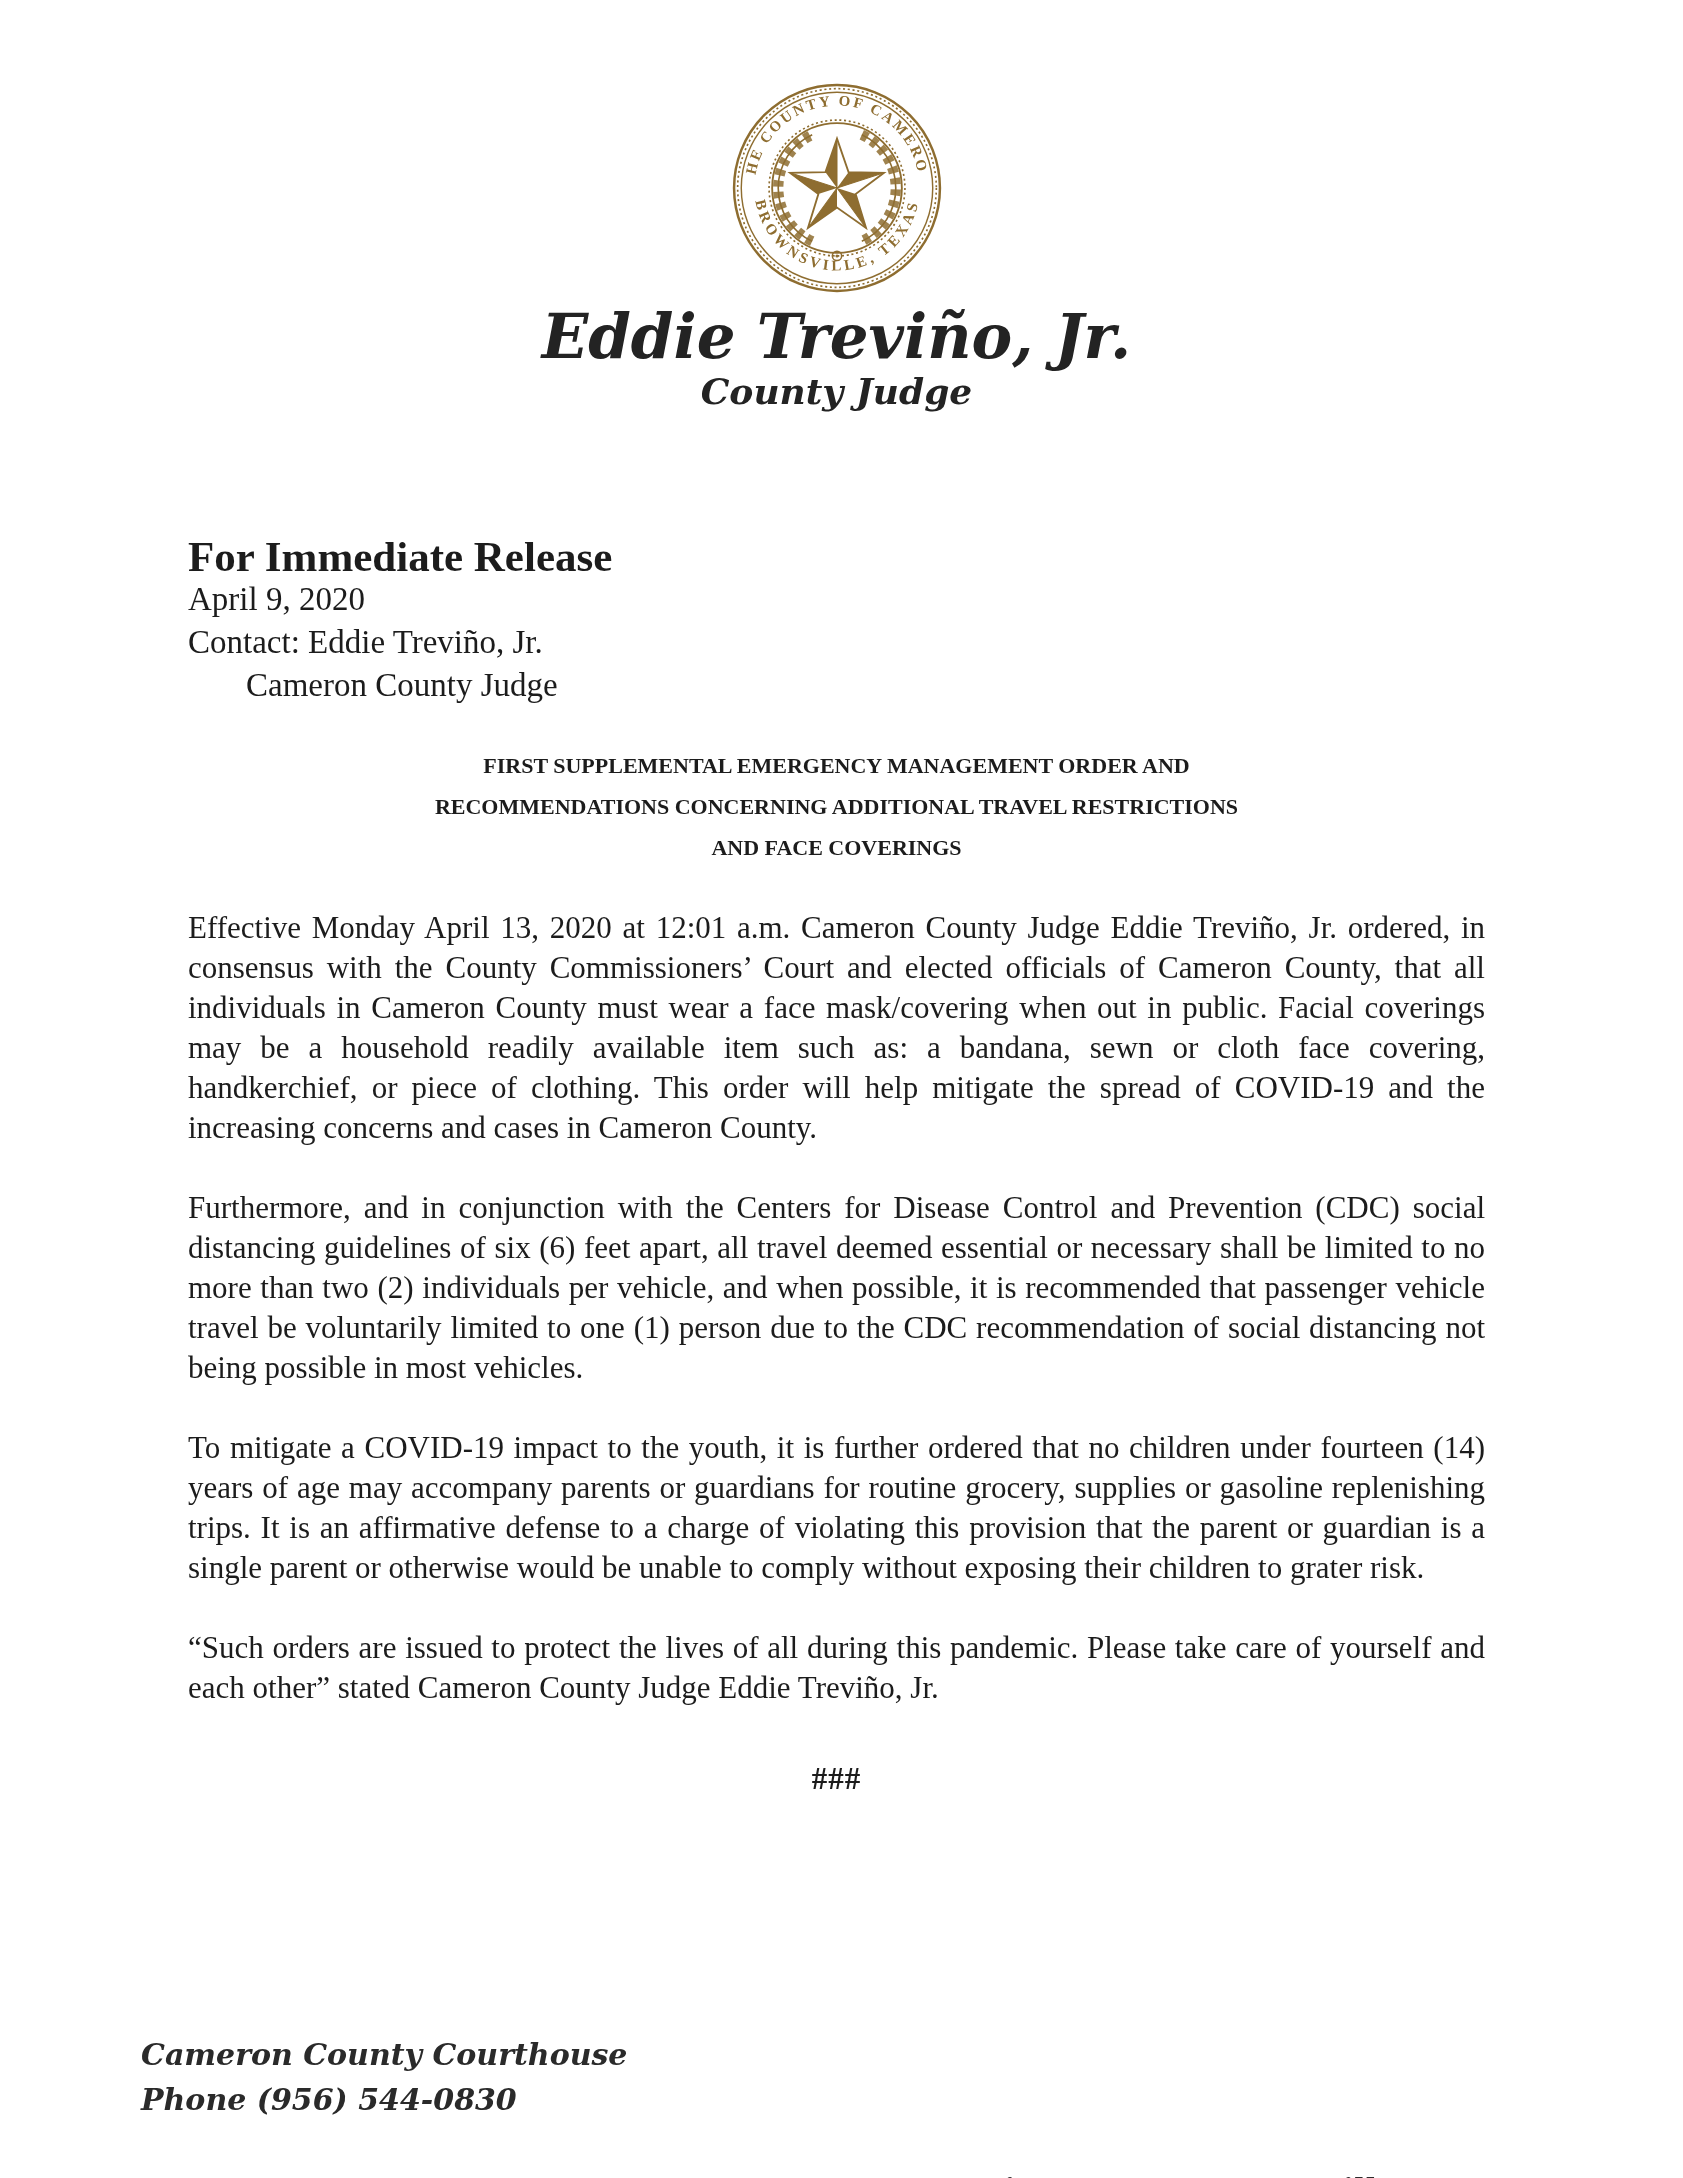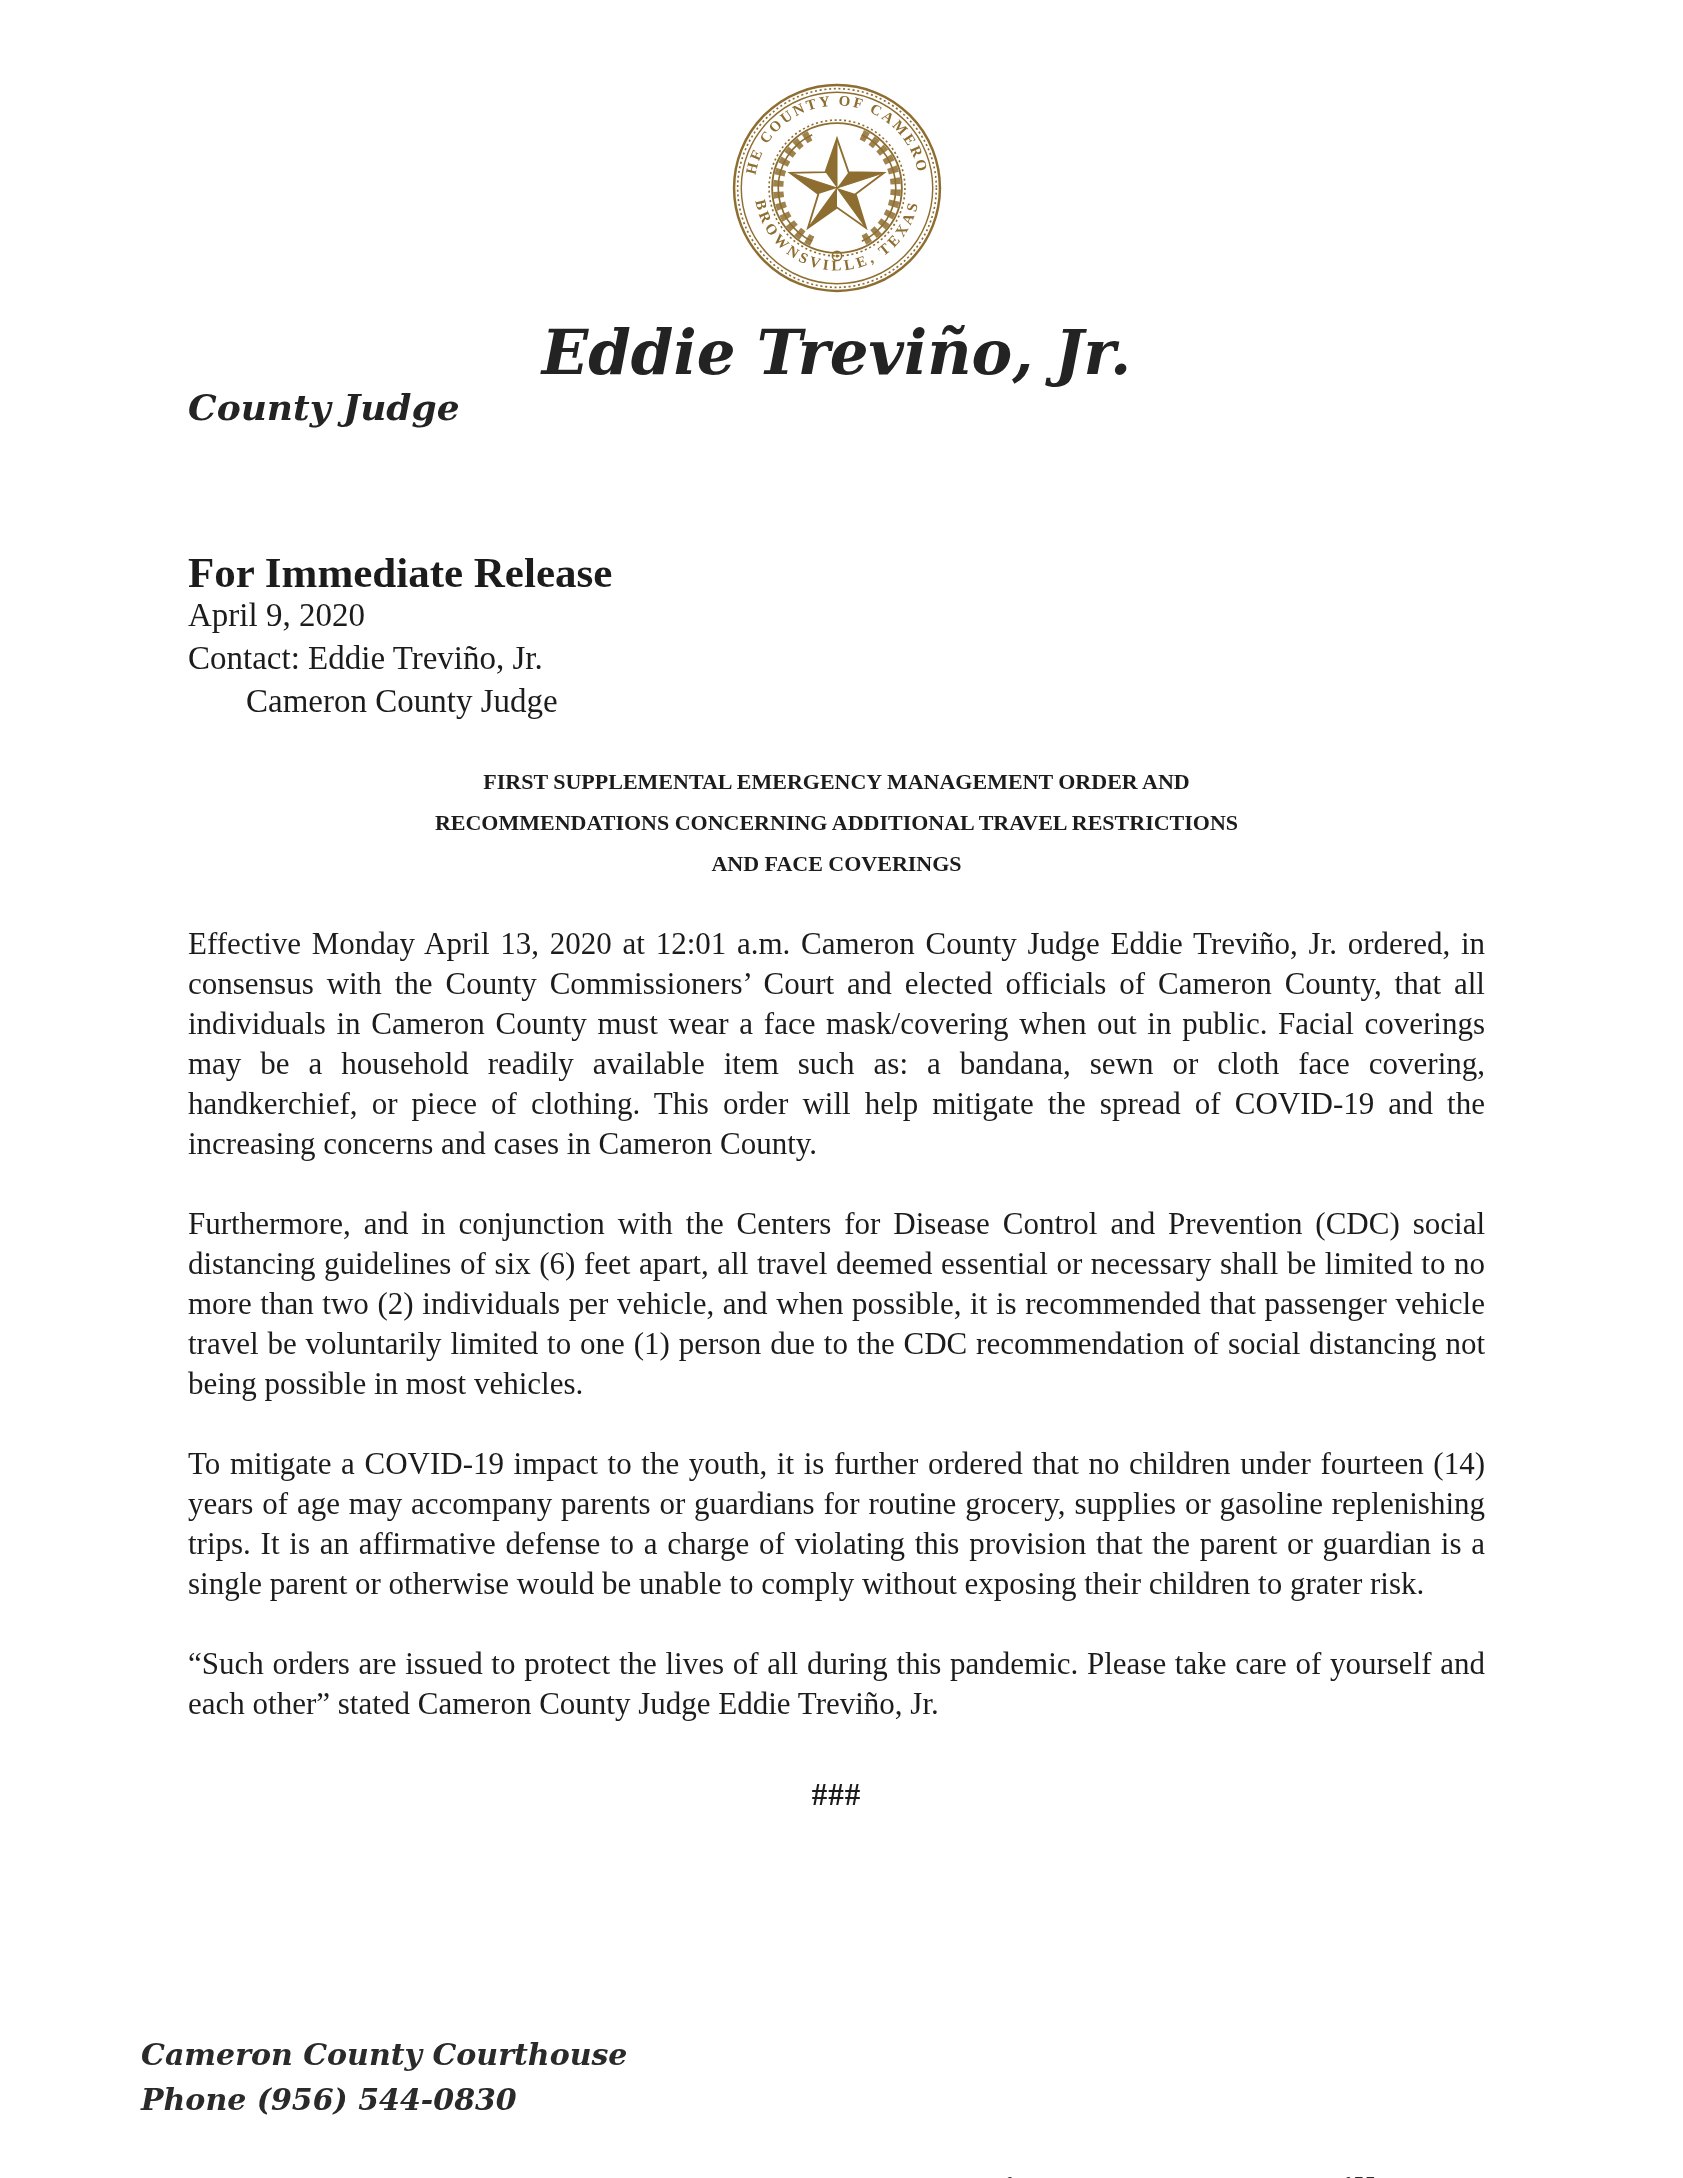--- a/index.html
+++ b/index.html
@@ -10,27 +10,28 @@
     font-family: "Liberation Serif", serif;
     color: #1c1c1c;
     overflow: hidden;
   }
   .content { position: absolute; left: 188px; top: 0; width: 1297px; }
 
   .seal-wrap { padding-top: 83px; text-align: center; }
   .seal-wrap svg { display: inline-block; }
 
   .officer-name {
-    margin-top: 22px; text-align: center;
+    margin-top: 6px; text-align: center;
     font-family: "DejaVu Serif", serif;
     font-style: italic; font-weight: bold;
     font-size: 61px; line-height: 67px;
     color: #232323;
   }
   .officer-title {
+    text-align: center;
     font-family: "DejaVu Serif", serif;
     font-style: italic; font-weight: bold;
     font-size: 36px; line-height: 42px;
     color: #232323;
   }
 
   .release-block { margin-top: 123px; font-size: 33px; line-height: 43px; }
   .release-heading { font-weight: bold; font-size: 43px; margin-top: 44px; }
   .contact-title-line { margin-left: 58px; }
 

